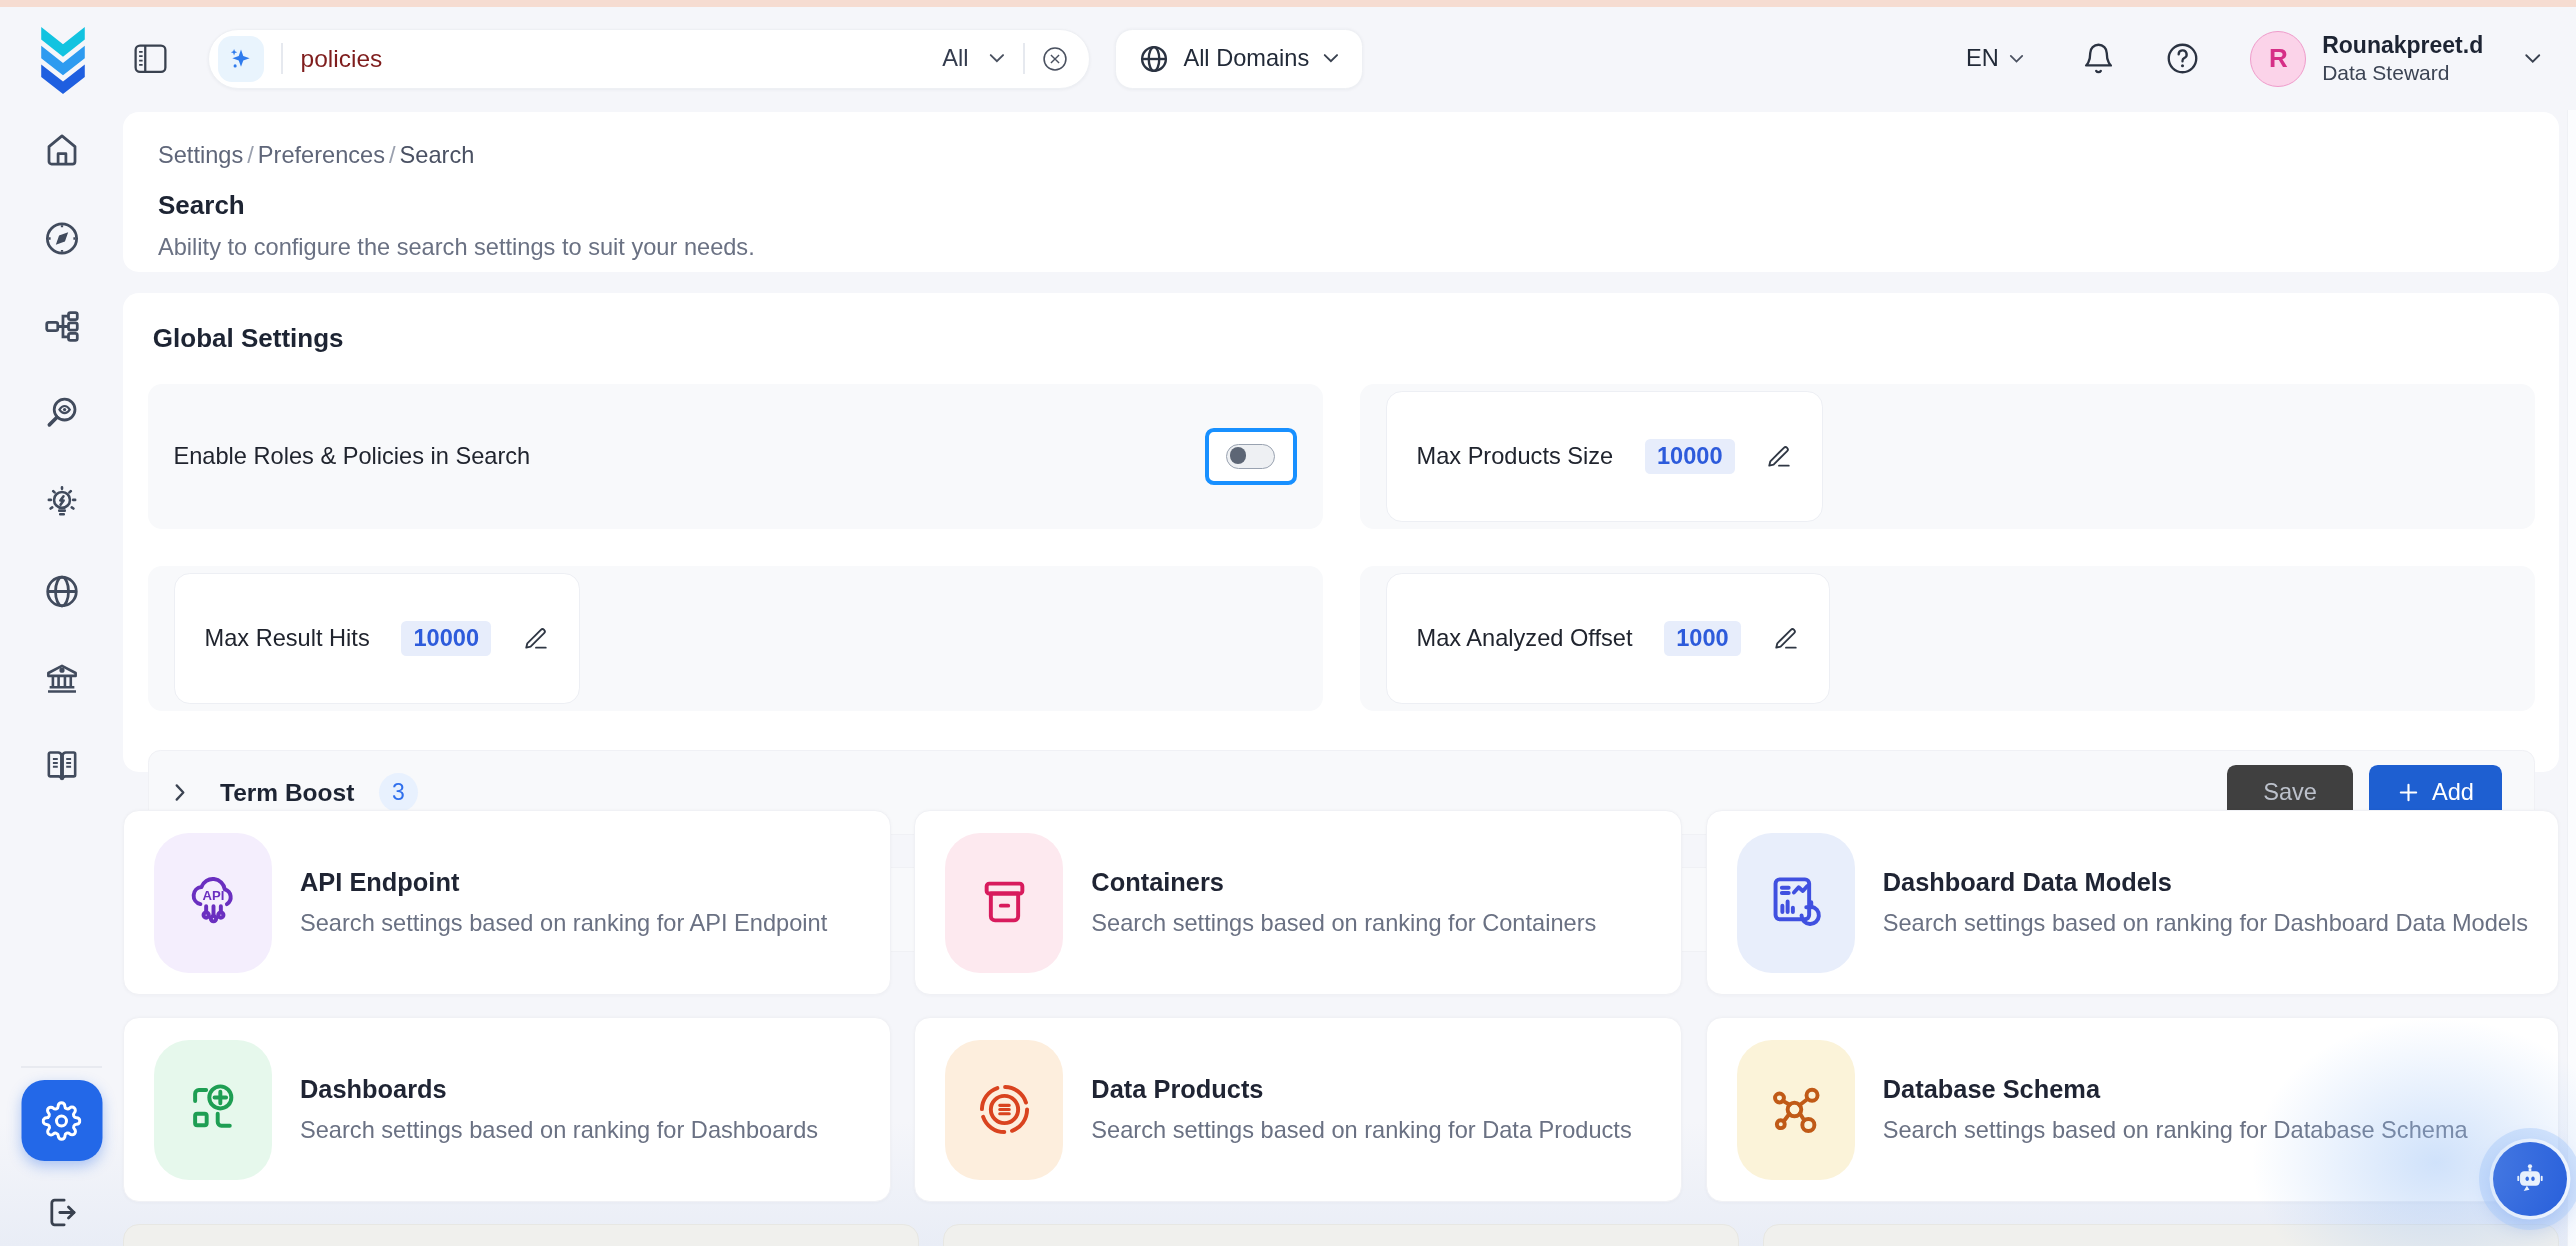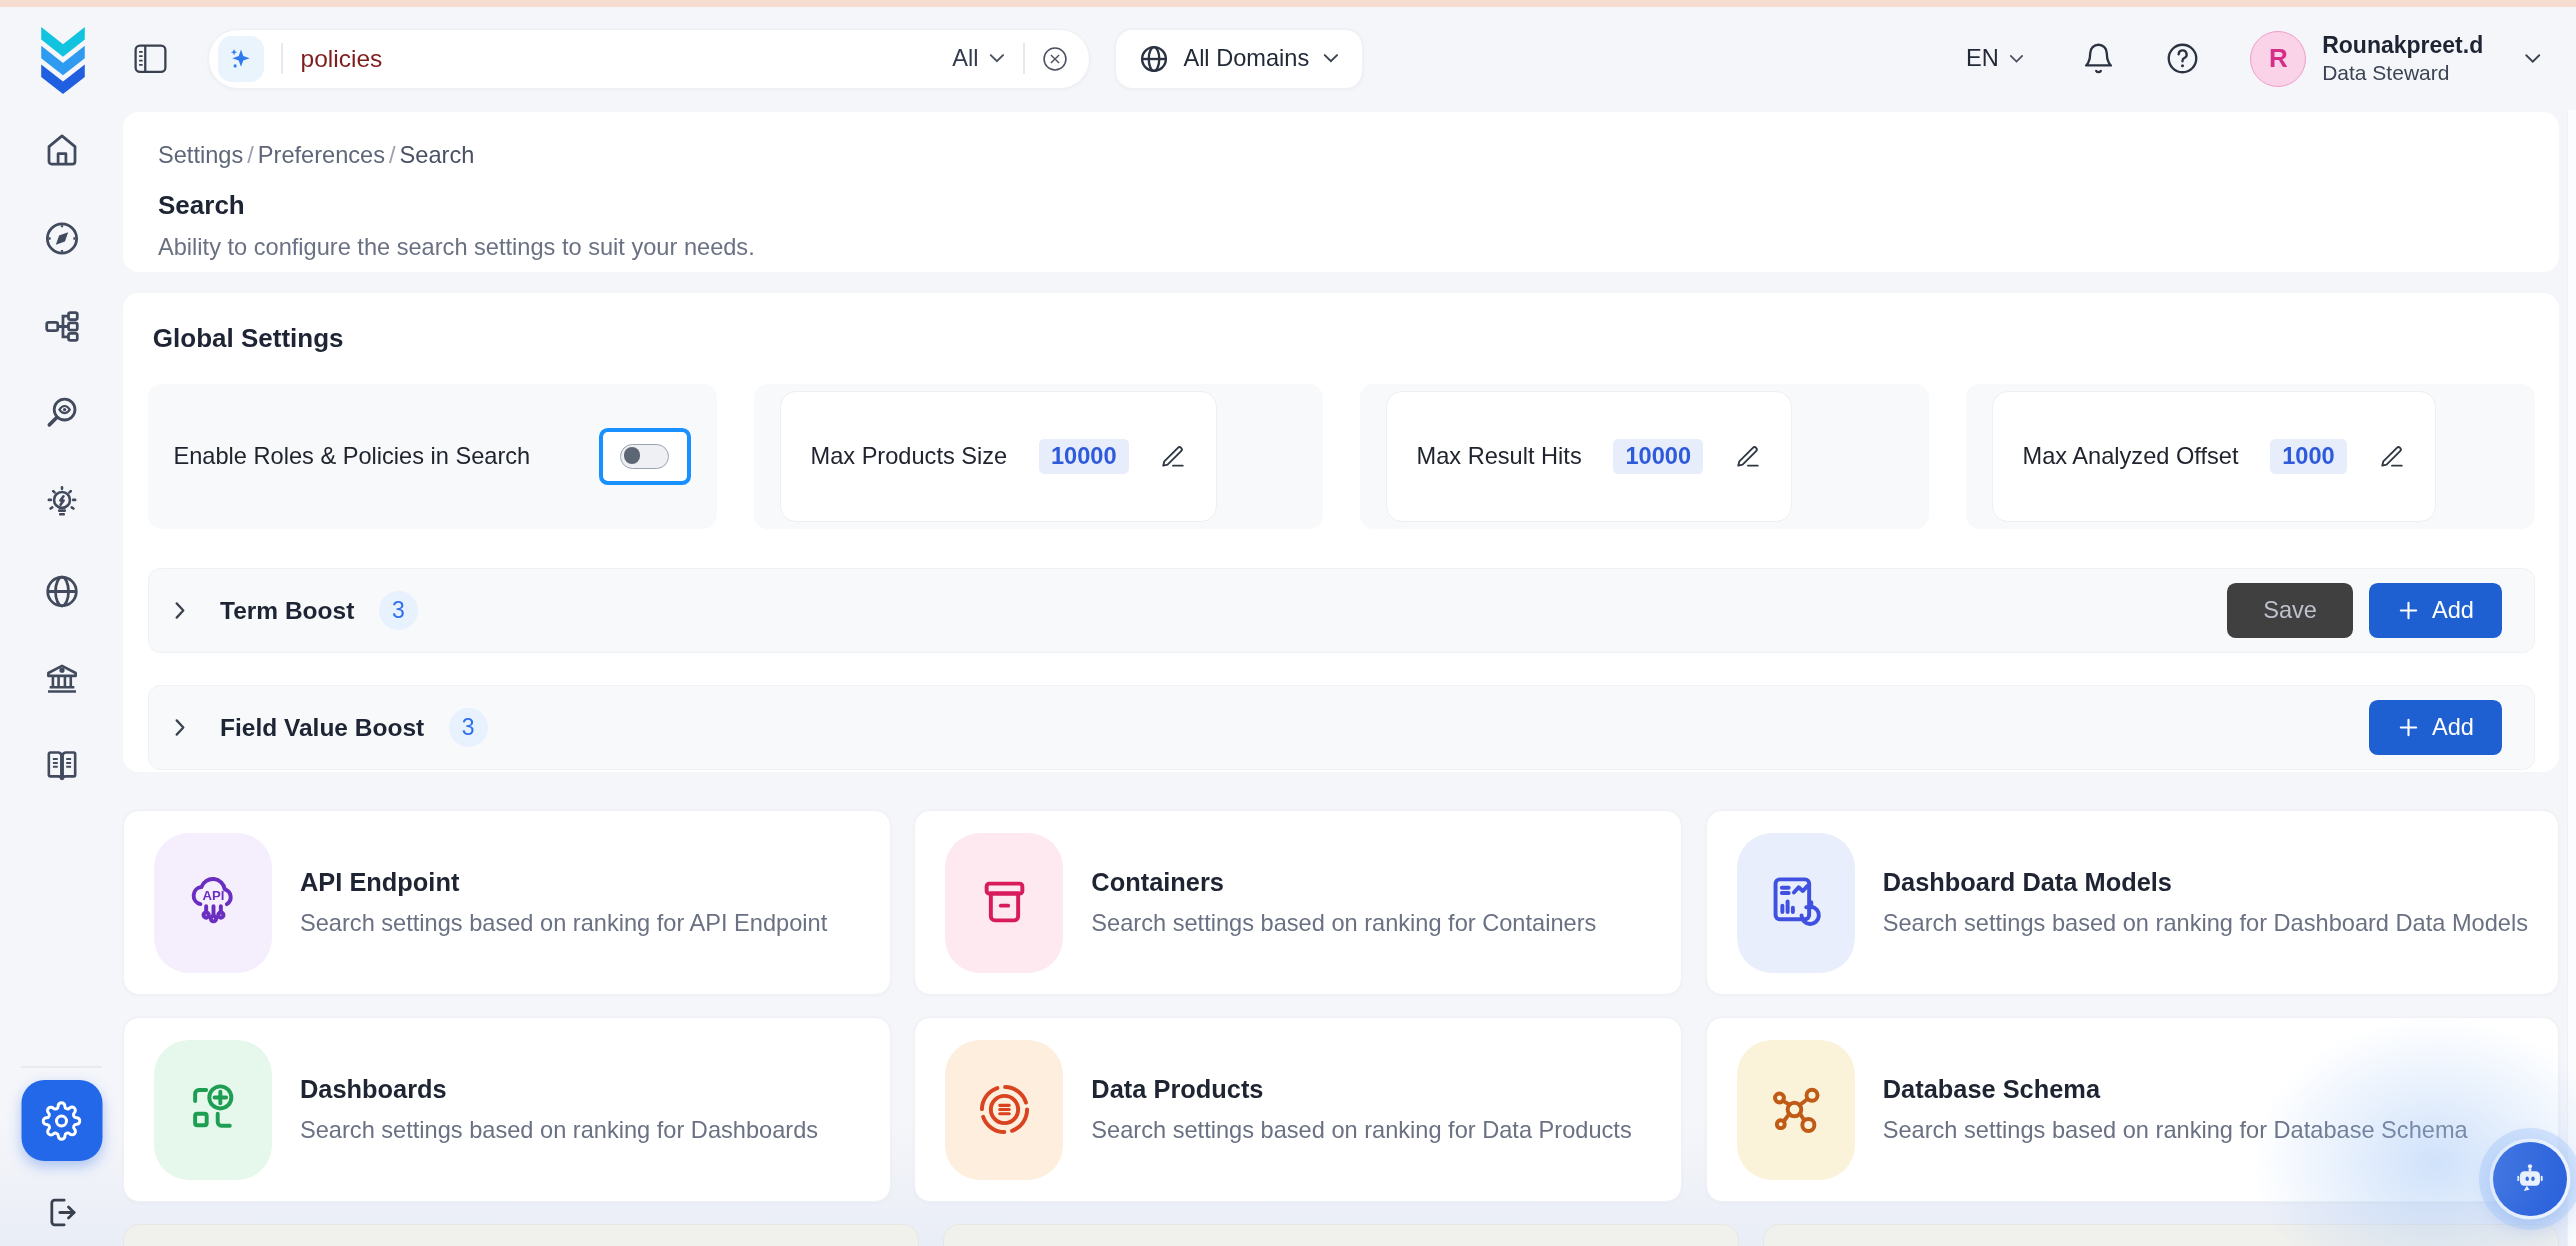--- a/index.html
+++ b/index.html
@@ -24,21 +24,21 @@
   .logo { width:56px; height:70px; cursor:pointer; }
   .panel-toggle { margin-left:42px; background:none; border:none; cursor:pointer; color:#39414f; }
   .searchbar { margin-left:40px; width:882px; height:60px; background:#fff;
     border:1.3px solid #eef0f4; border-radius:30px; display:flex; align-items:center;
     padding:0 21px 0 8.8px; box-shadow:0 0.9px 3.5px rgba(20,30,60,.05); }
   .ai-tile { width:46px; height:46px; border-radius:14px; background:#e9f4fd; flex:none;
     display:flex; align-items:center; justify-content:center; cursor:pointer; }
   .sb-divider { width:1.8px; height:31.5px; background:#e6e9ef; margin:0 17.5px; flex:none; }
   .searchbar input { flex:1; border:none; outline:none; font-size:24.5px; color:#7f1d1d;
     background:transparent; font-family:inherit; min-width:0; }
-  .scope { display:flex; align-items:center; gap:11px; font-size:23.6px; color:#333b4d; cursor:pointer; }
+  .scope { display:flex; align-items:center; gap:21px; font-size:23.6px; color:#333b4d; cursor:pointer; }
   .clear-btn { background:none; border:none; cursor:pointer; color:#4a5160; display:flex; }
   .domains-pill { margin-left:25.4px; height:60px; background:#fff; border:1.3px solid #eef0f4;
     border-radius:17.5px; display:flex; align-items:center; gap:14px; padding:0 23px;
     font-size:23.6px; color:#222a38; box-shadow:0 0.9px 3.5px rgba(20,30,60,.05); cursor:pointer; }
   .header-right { margin-left:auto; display:flex; align-items:center; }
   .lang { display:flex; align-items:center; gap:10.5px; font-size:23.6px; color:#222a38;
     cursor:pointer; margin-right:58px; }
   .icon-btn { background:none; border:none; cursor:pointer; color:#2b3342; display:flex; margin-right:51px; }
   .user { display:flex; align-items:center; gap:15.8px; cursor:pointer; }
   .avatar { width:56px; height:56px; border-radius:50%; background:var(--avatar-bg,#fbd3e9);
@@ -65,21 +65,21 @@
   .breadcrumb { display:flex; align-items:center; gap:4px; font-size:23.6px; color:#5f6679; }
   .crumb-link { cursor:pointer; }
   .crumb-sep { color:#9aa0ae; }
   .crumb-current { color:#4a5163; }
   .page-title { margin-top:21px; font-size:26px; font-weight:700; color:#1d2433; }
   .page-desc { margin-top:13px; font-size:23.6px; color:#6a7183; }
 
   .global-card { position:absolute; left:123px; top:293px; width:2436px; height:479px;
     background:#fff; border-radius:15.8px; padding:30px 24.5px; }
   .section-heading { font-size:26px; font-weight:700; color:#1d2433; margin-left:5.3px; }
-  .gs-grid { display:grid; grid-template-columns:repeat(4,1fr); gap:37px; margin-top:30px; }
+  .gs-grid { display:grid; grid-template-columns:repeat(2,1fr); gap:37px; margin-top:30px; }
   .gs-card { height:145px; background:#f8f9fb; border-radius:14px; display:flex;
     align-items:center; padding:0 26px; }
   .gs-card.toggle-card { justify-content:space-between; }
   .gs-label { font-size:23.6px; color:#20242e; }
   .focus-box { border:4.4px solid var(--focus,#1890ff); border-radius:8.8px; background:#fff;
     padding:11.4px 17.5px; display:flex; cursor:pointer; }
   .switch { width:49px; height:25.4px; border-radius:874px; background:#eef0f3;
     border:1.8px solid #99a2b0; position:relative; }
   .switch .knob { position:absolute; left:2.6px; top:2.6px; width:16.6px; height:16.6px;
     border-radius:50%; background:#5d6675; }

